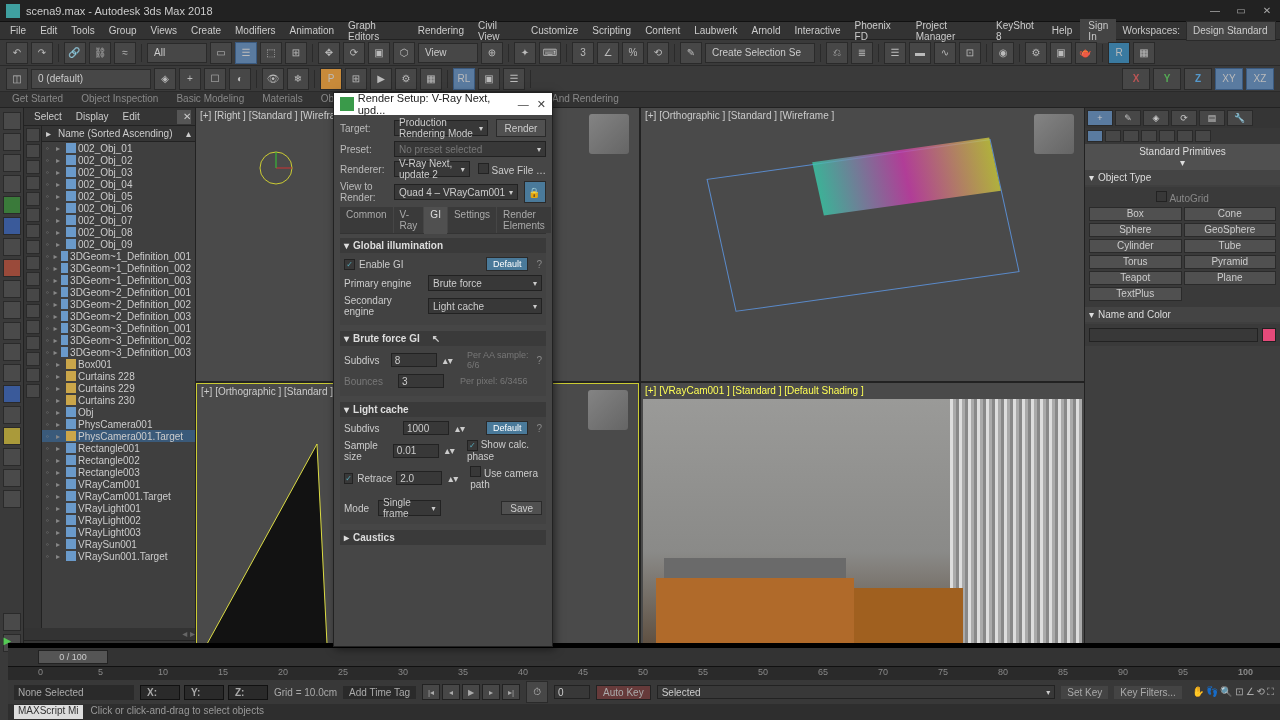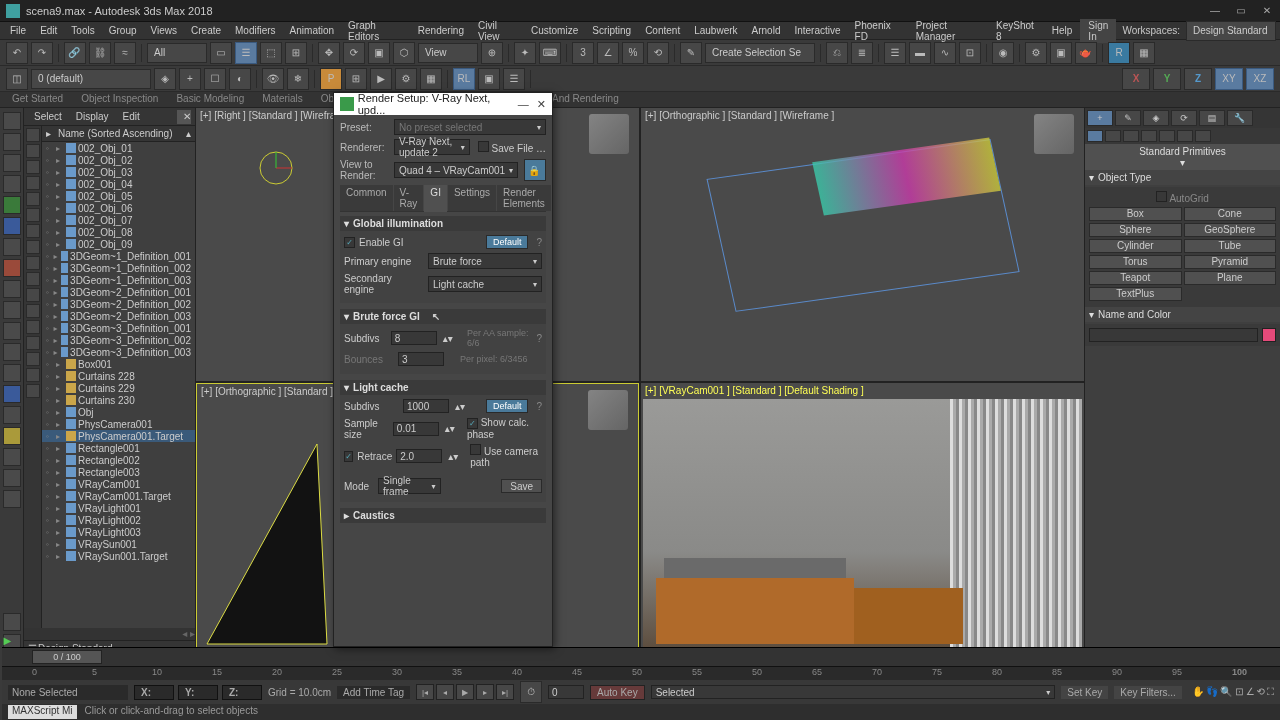--- a/index.html
+++ b/index.html
@@ -81,21 +81,21 @@
 .dbtn.def { background: #4a7a9a; color: #fff; font-size: 9px; padding: 0 6px; height: 14px; }
 .dtabs { display: flex; gap: 1px; margin: 4px 0; border-bottom: 1px solid #333; }
 .dtabs .dt { padding: 2px 6px; background: #3a3a3a; color: #aaa; font-size: 10px; cursor: pointer; }
 .dtabs .dt.active { background: #505050; color: #ddd; border-bottom: 1px solid #505050; margin-bottom: -1px; }
 .dgroup { margin-bottom: 6px; }
 .dgroup-h { background: #3a3a3a; padding: 2px 4px; font-size: 10px; color: #ddd; font-weight: bold; display: flex; align-items: center; gap: 4px; }
 .dgroup-b { padding: 4px; background: #424242; }
 .dspinner { width: 46px; height: 14px; background: #383838; border: 1px solid #222; color: #ccc; padding: 0 3px; font-size: 10px; }
 .dcheck { width: 11px; height: 11px; background: #383838; border: 1px solid #222; display: inline-flex; align-items: center; justify-content: center; color: #5ab; font-size: 8px; }
 
-.bottom { position: absolute; bottom: 0; left: 2px; right: 0; background: #fca5a5; border-top: 1px solid #000000; }
+.bottom { position: absolute; bottom: 0; left: 8px; right: 0; background: #fca5a5; border-top: 5px solid #000000; }
 .timeline { height: 18px; display: flex; align-items: center; padding: 0 30px; background: #333; font-size: 10px; color: #999; position: relative; }
 .timeline .slider { position: absolute; left: 30px; top: 2px; height: 14px; width: 70px; background: #555; border: 1px solid #222; display: flex; align-items: center; justify-content: center; color: #ccc; font-size: 9px; }
 .trackbar { height: 14px; background: #2a2a2a; border-top: 1px solid #111; position: relative; }
 .trackbar .tick { position: absolute; top: 0; font-size: 9px; color: #888; }
 .statusbar { height: 24px; display: flex; align-items: center; padding: 0 6px; gap: 6px; background: #383838; font-size: 10px; color: #aaa; }
 .statusbar .coord { display: flex; gap: 4px; margin-left: auto; }
 .statusbar .coord span { background: #2a2a2a; padding: 1px 6px; border: 1px solid #111; min-width: 40px; }
 .play-controls { display: flex; gap: 2px; }
 .play-controls .pb { width: 18px; height: 16px; background: #474747; border: 1px solid #222; cursor: pointer; display: flex; align-items: center; justify-content: center; font-size: 8px; }
 .prompt { height: 16px; background: #2e2e2e; color: #999; font-size: 10px; padding: 1px 6px; display: flex; gap: 8px; }
@@ -633,20 +633,27 @@
   <div class="dialog-title">
     <div class="dicon"></div>
     <span>Render Setup: V-Ray Next, upd...</span>
     <div class="dclose">
         <span>—</span>
         <span>✕</span>
       </div>
   </div>
   <div class="dialog-body">
     <div class="drow">
+        <span class="lbl">Target:</span>
+        <div class="dsel">
+          <span>Production Rendering Mode</span>
+        </div>
+      <div class="dbtn" style="margin-left:4px;width:50px;justify-content:center">Render</div>
+      </div>
+    <div class="drow">
         <span class="lbl">Preset:</span>
         <div class="dsel">
           <span style="color:#777">No preset selected</span>
         </div>
       </div>
     <div class="drow">
         <span class="lbl">Renderer:</span>
         <div class="dsel">
           <span>V-Ray Next, update 2</span>
         </div>

